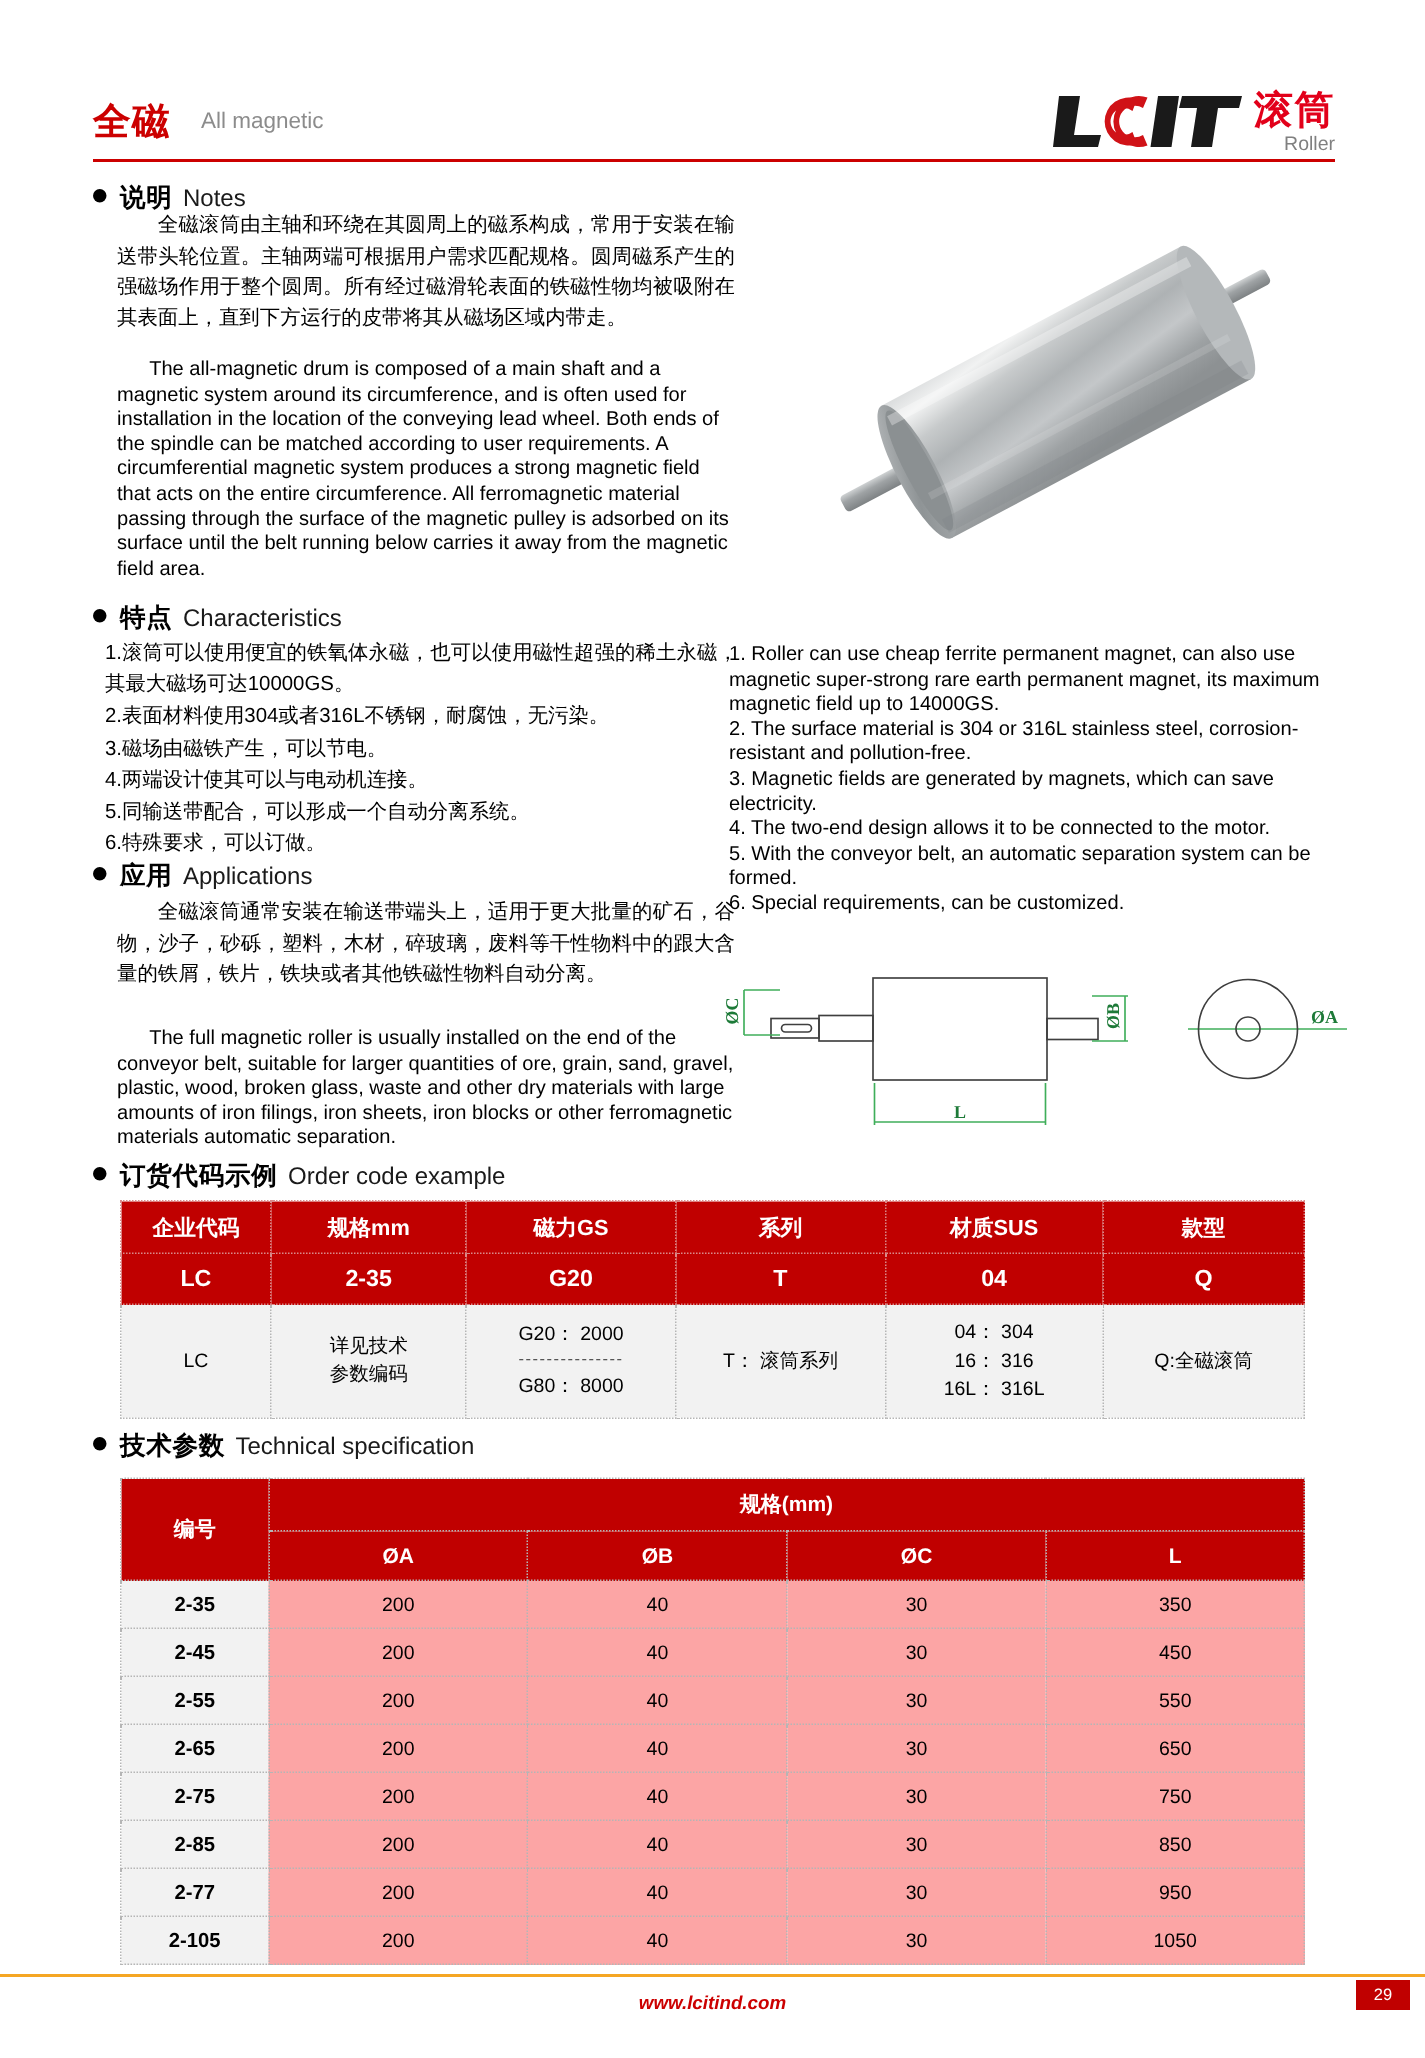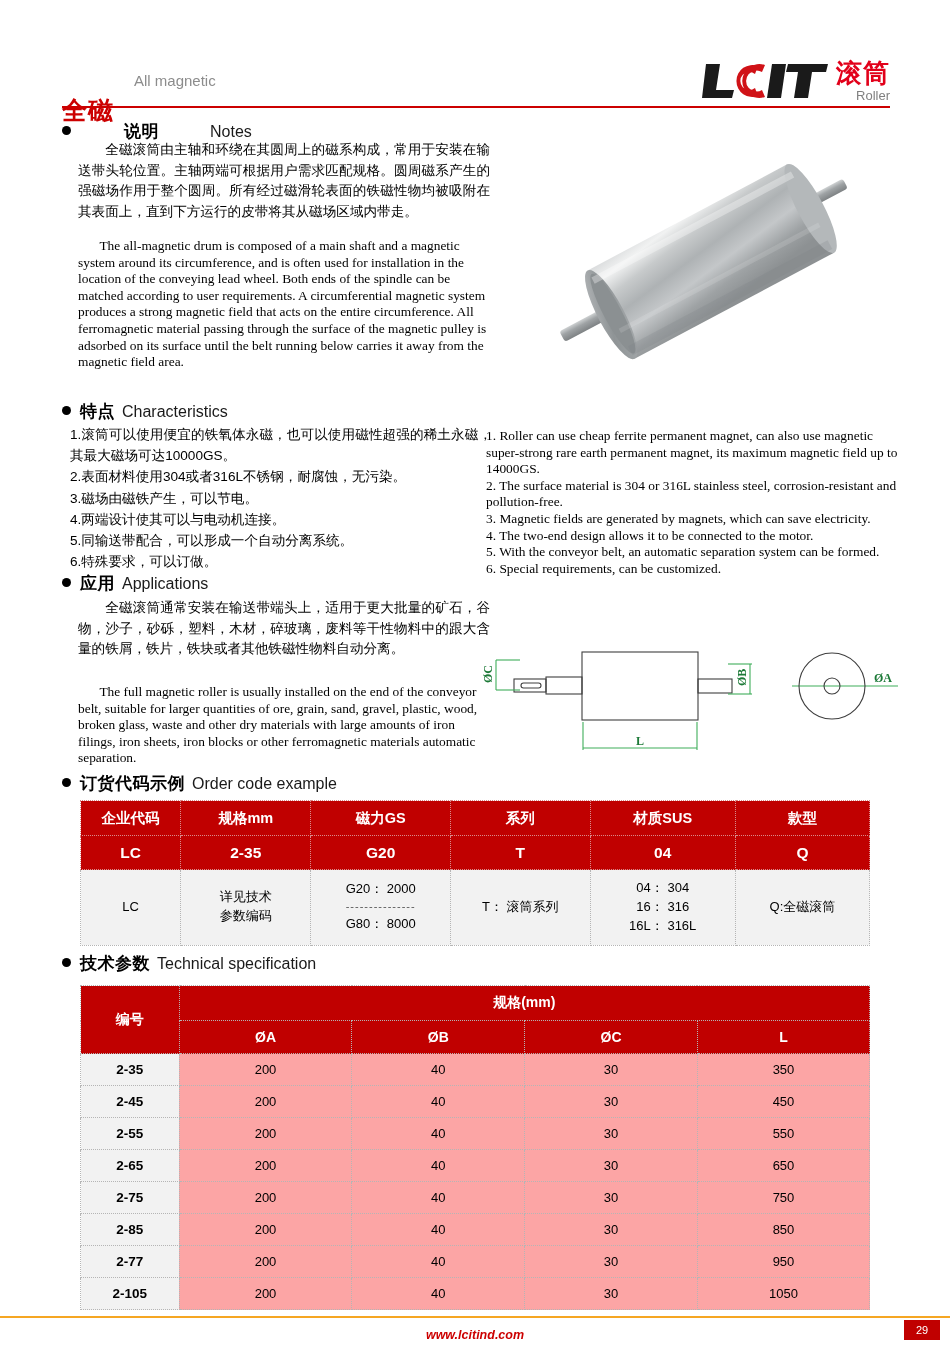--- a/index.html
+++ b/index.html
@@ -29,21 +29,20 @@
     height: 48px;
   }
   .brand-cn {
     position: absolute;
     left: 0;
     top: 4px;
     font-size: 25px;
     font-weight: bold;
     color: #cc0000;
     letter-spacing: 1px;
-    margin-top: 30px;
   }
   .brand-en {
     position: absolute;
     left: 72px;
     top: 12px;
     font-size: 15px;
     color: #8c8c8c;
   }
   .header-rule {
     position: absolute;
@@ -125,21 +124,21 @@
     font-size: 13.6px;
     line-height: 1.52;
     color: #000;
     text-align: justify;
   }
   .cn-body p { margin: 0; }
   .cn-indent { text-indent: 2em; }
 
   .en-body {
     position: absolute;
-    font-family: Liberation Serif, serif;
+    font-family: Liberation Sans, sans-serif;
     font-size: 13.4px;
     line-height: 1.24;
     color: #000;
     text-align: left;
   }
   .en-body p { margin: 0; }
   .en-indent { text-indent: 1.6em; }
 
   .list-cn p, .list-en p { margin: 0; }
 
@@ -283,21 +282,21 @@
         </svg>
       </div>
       <div class="logo-text">
         <span class="logo-cn">滚筒</span>
         <span class="logo-en">Roller</span>
       </div>
     </div>
   </div>
   <div class="header-rule"></div>
 
-  <div class="sec-head" style="left:62px; top:120px;gap:44px;">
+  <div class="sec-head" style="left:62px; top:120px;">
     <span class="sec-bullet"></span>
     <span class="sec-cn">说明</span>
     <span class="sec-en">Notes</span>
   </div>
 
   <div class="cn-body" style="left:78px; top:140px; width:412px;">
     <p class="cn-indent">全磁滚筒由主轴和环绕在其圆周上的磁系构成，常用于安装在输送带头轮位置。主轴两端可根据用户需求匹配规格。圆周磁系产生的强磁场作用于整个圆周。所有经过磁滑轮表面的铁磁性物均被吸附在其表面上，直到下方运行的皮带将其从磁场区域内带走。</p>
   </div>
 
   <div class="en-body" style="left:78px; top:238px; width:412px;">

